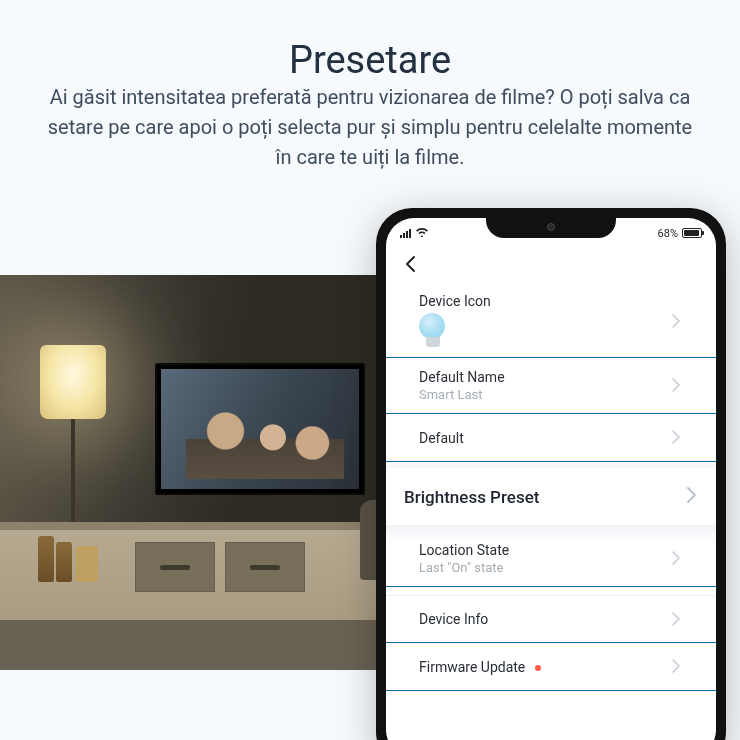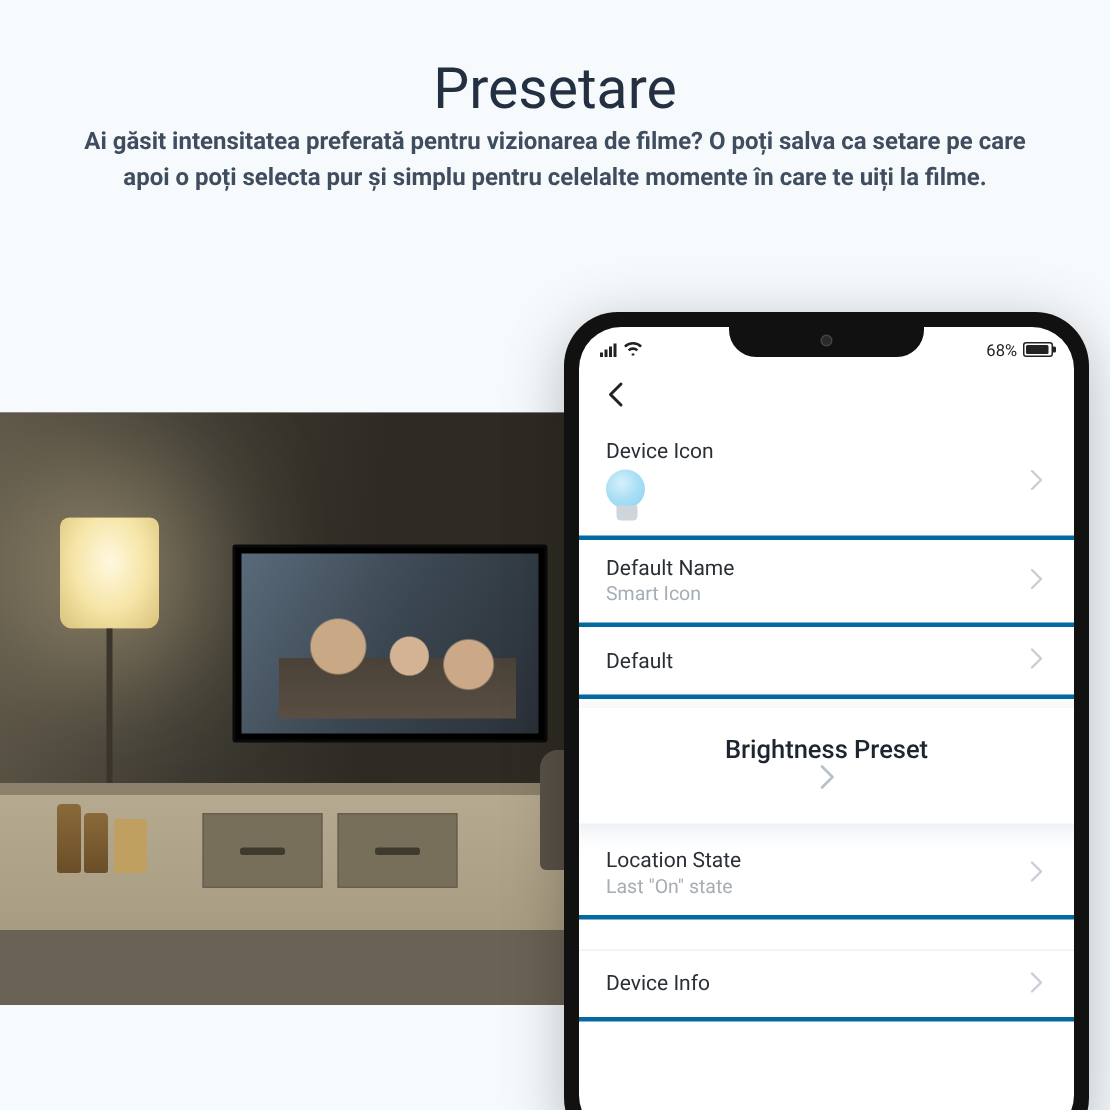--- a/index.html
+++ b/index.html
@@ -15,24 +15,24 @@
     text-align: center;
     padding: 38px 40px 24px;
   }
   .title {
     font-size: 38px;
     color: #233042;
     font-weight: 400;
     margin-bottom: 0;
   }
   .subtitle {
-    font-size: 16px;
+    font-size: 20px;
     color: #3f4d5e;
     line-height: 1.5;
-    font-weight: 700;
+    font-weight: 400;
   }
   .scene {
     position: absolute;
     left: 0;
     top: 275px;
     width: 445px;
     height: 395px;
     background: linear-gradient(180deg, #3d3a32 0%, #2e2b24 40%, #4c4437 100%);
     overflow: hidden;
   }
@@ -181,22 +181,22 @@
     display: flex; align-items: center;
     padding: 0 12px;
   }
   .back-arrow {
     font-size: 22px; color: #222; cursor: pointer;
     width: 24px; text-align: center;
   }
 
   .list { }
   .row {
-    padding: 11px 18px;
-    border-bottom: 3px solid #0369a1;
+    padding: 11px 33px;
+    border-bottom: 1px solid #0369a1;
     display: flex; align-items: center; justify-content: space-between;
     position: relative;
     min-height: 48px;
   }
   .row-body { flex: 1; }
   .row-label {
     font-size: 14px; color: #2a2f36;
   }
   .row-sub {
     font-size: 13px; color: #a5adb5; margin-top: 2px;
@@ -218,26 +218,25 @@
     background: #cfd6db; border-radius: 0 0 3px 3px;
   }
 
   .row.highlight {
     margin: 6px -12px;
     padding: 18px 30px;
     background: #fff;
     box-shadow: 0 3px 18px rgba(40, 80, 120, 0.12);
     border-bottom: none;
     border-radius: 3px;
-    flex-direction: column;
   }
   .row.highlight .row-label {
     font-size: 17px; font-weight: 500; color: #1e2530;
   }
-  .row.gap-top { margin-top: 20px; border-top: 1px solid #eef0f2; }
+  .row.gap-top { margin-top: 8px; border-top: 1px solid #eef0f2; }
   .dot {
     width: 6px; height: 6px; border-radius: 50%;
     background: #ff5a4a; display: inline-block; margin-left: 6px;
     vertical-align: middle;
   }
   .row.icon-row { padding-bottom: 8px; }
 </style>
 </head>
 <body>
 
@@ -322,21 +321,21 @@
         <div class="chev">
           <svg width="8" height="14" viewBox="0 0 8 14">
               <path d="M1 1 L7 7 L1 13" stroke="#c8ced4" stroke-width="1.6" fill="none" stroke-linecap="round" stroke-linejoin="round"></path>
             </svg>
         </div>
       </div>
 
       <div class="row">
         <div class="row-body">
           <div class="row-label">Default Name</div>
-          <div class="row-sub">Smart Icon</div>
+          <div class="row-sub">Smart Last</div>
         </div>
         <div class="chev">
           <svg width="8" height="14" viewBox="0 0 8 14">
               <path d="M1 1 L7 7 L1 13" stroke="#c8ced4" stroke-width="1.6" fill="none" stroke-linecap="round" stroke-linejoin="round"></path>
             </svg>
         </div>
       </div>
 
       <div class="row">
         <div class="row-body">
@@ -376,16 +375,29 @@
         <div class="row-body">
           <div class="row-label">Device Info</div>
         </div>
         <div class="chev">
           <svg width="8" height="14" viewBox="0 0 8 14">
               <path d="M1 1 L7 7 L1 13" stroke="#c8ced4" stroke-width="1.6" fill="none" stroke-linecap="round" stroke-linejoin="round"></path>
             </svg>
         </div>
       </div>
 
+      <div class="row">
+        <div class="row-body">
+          <div class="row-label">
+            <span>Firmware Update</span>
+            <span class="dot"></span>
+          </div>
+        </div>
+        <div class="chev">
+          <svg width="8" height="14" viewBox="0 0 8 14">
+              <path d="M1 1 L7 7 L1 13" stroke="#c8ced4" stroke-width="1.6" fill="none" stroke-linecap="round" stroke-linejoin="round"></path>
+            </svg>
+        </div>
+      </div>
 
     </div>
   </div>
 </div>
 
 </body></html>

